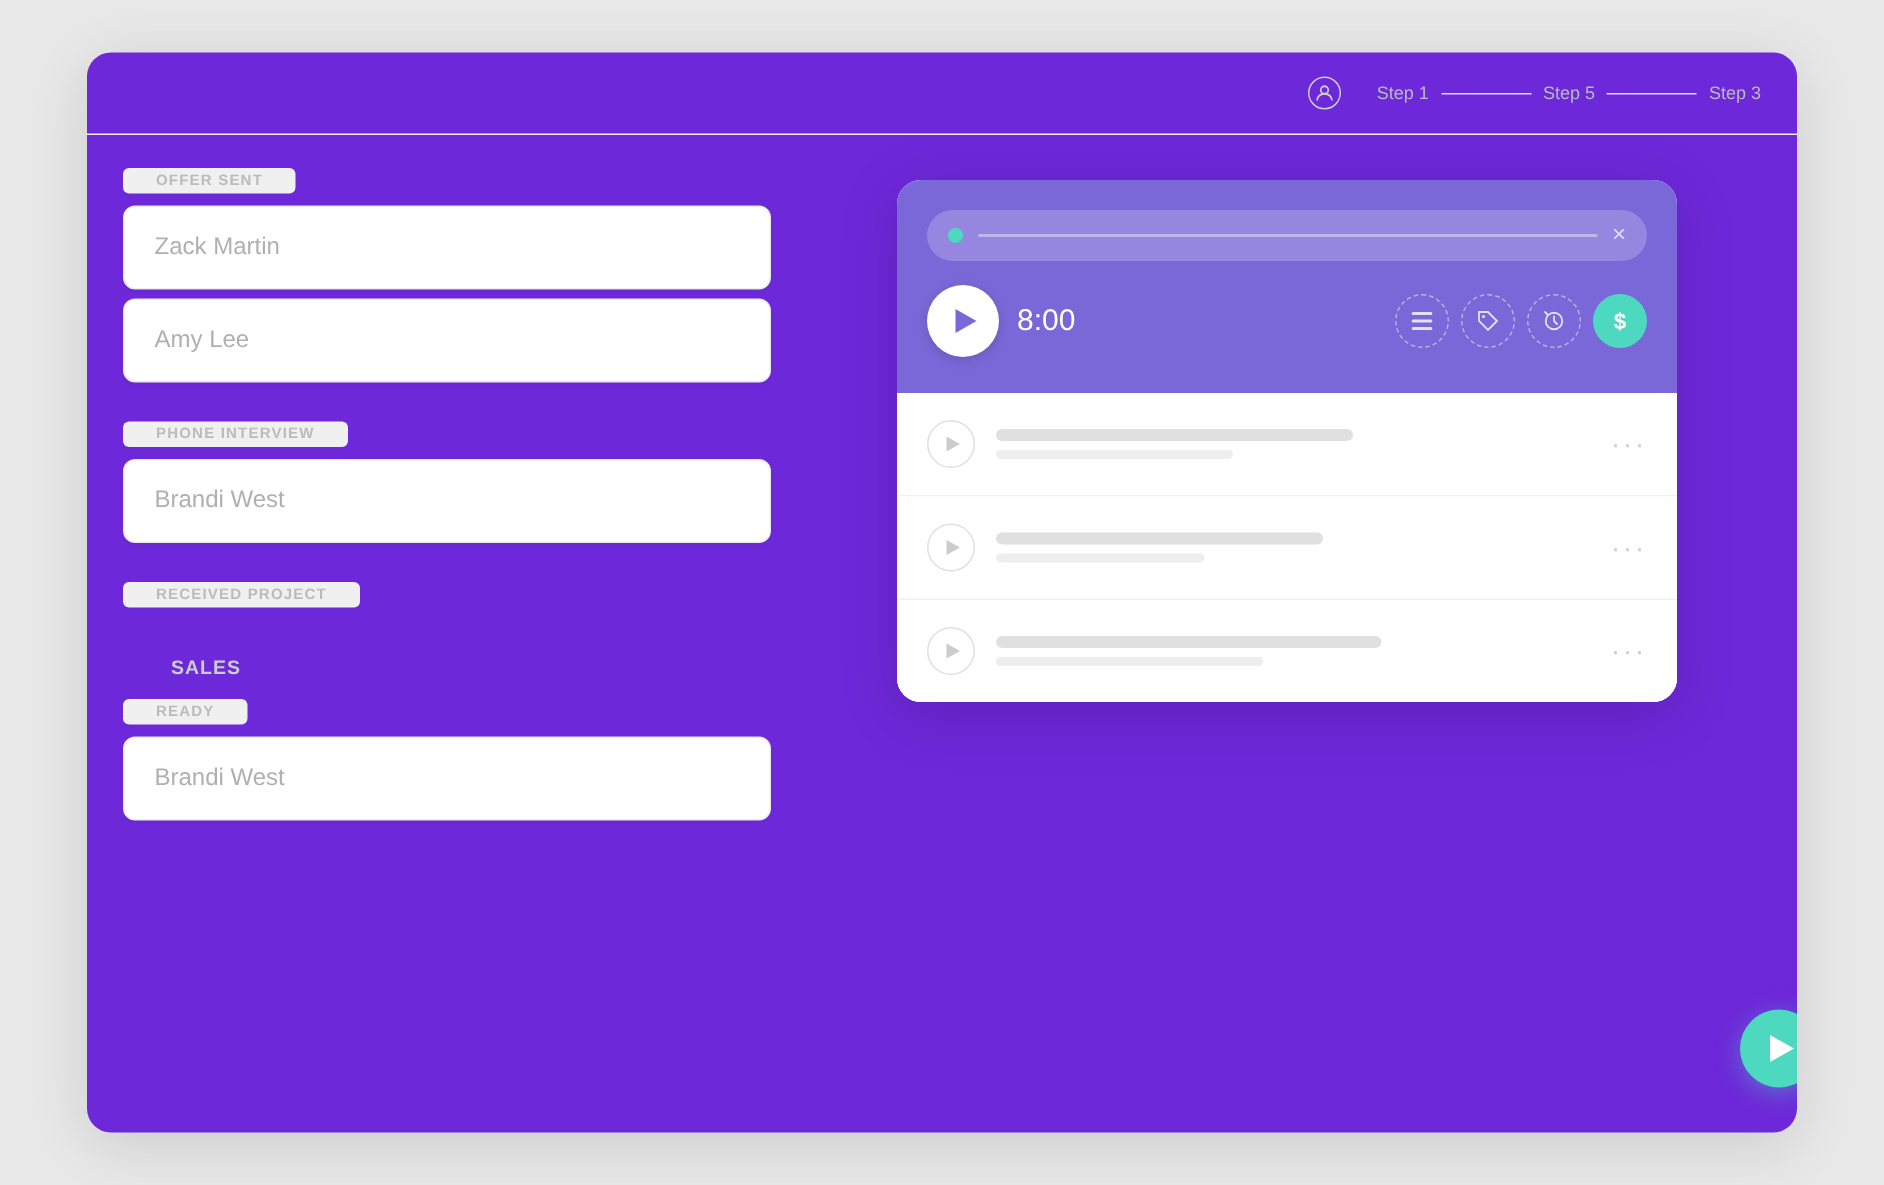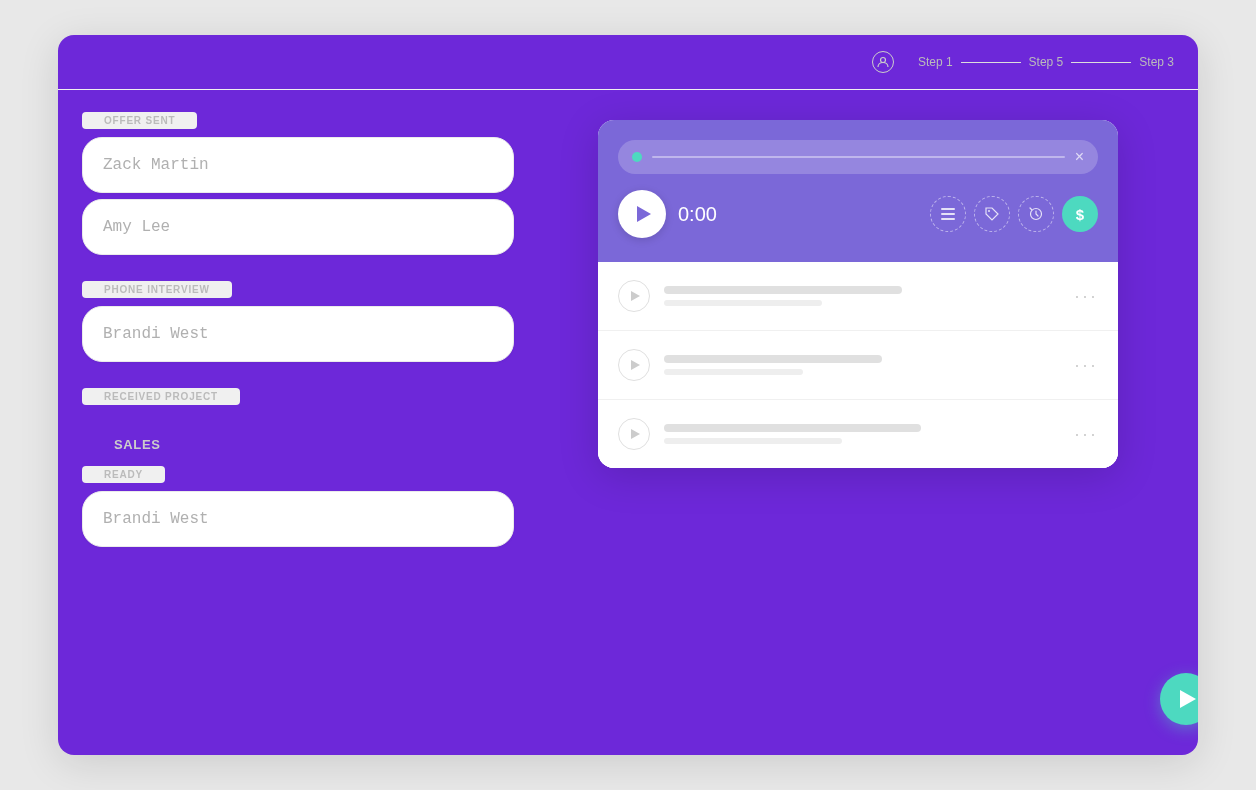--- a/index.html
+++ b/index.html
@@ -82,25 +82,24 @@
       font-weight: 700;
       color: #bbb;
       letter-spacing: 0.08em;
       text-transform: uppercase;
       margin-bottom: 8px;
     }
 
     .kanban-card {
       background: #fff;
       border: 1px solid #ebebeb;
-      border-radius: 20px;
+      border-radius: 8px;
       padding: 18px 20px;
       margin-bottom: 6px;
       box-shadow: 0 1px 3px rgba(0,0,0,0.04);
-      font-family: Liberation Mono, monospace;
     }
 
     .kanban-card-name {
       font-size: 16px;
       color: #b0b0b0;
       font-weight: 400;
     }
 
     .section-group-label {
       font-size: 13px;
@@ -415,21 +414,21 @@
         <div class="player-header">
 
           <div class="player-search-bar">
             <div class="search-dot"></div>
             <div class="search-line"></div>
             <span class="search-close">×</span>
           </div>
 
           <div class="player-controls">
             <div class="play-btn-large"></div>
-            <span class="player-time">0:00</span>
+            <span class="player-time">8:00</span>
             <div class="player-actions">
               <div class="action-btn">
                 <svg width="14" height="12" viewBox="0 0 14 12" fill="none">
                   <rect x="0" y="0" width="14" height="2" rx="1" fill="rgba(255,255,255,0.8)"></rect>
                   <rect x="0" y="5" width="14" height="2" rx="1" fill="rgba(255,255,255,0.8)"></rect>
                   <rect x="0" y="10" width="14" height="2" rx="1" fill="rgba(255,255,255,0.8)"></rect>
                 </svg>
               </div>
               <div class="action-btn">
                 <svg width="14" height="14" viewBox="0 0 14 14" fill="none">

